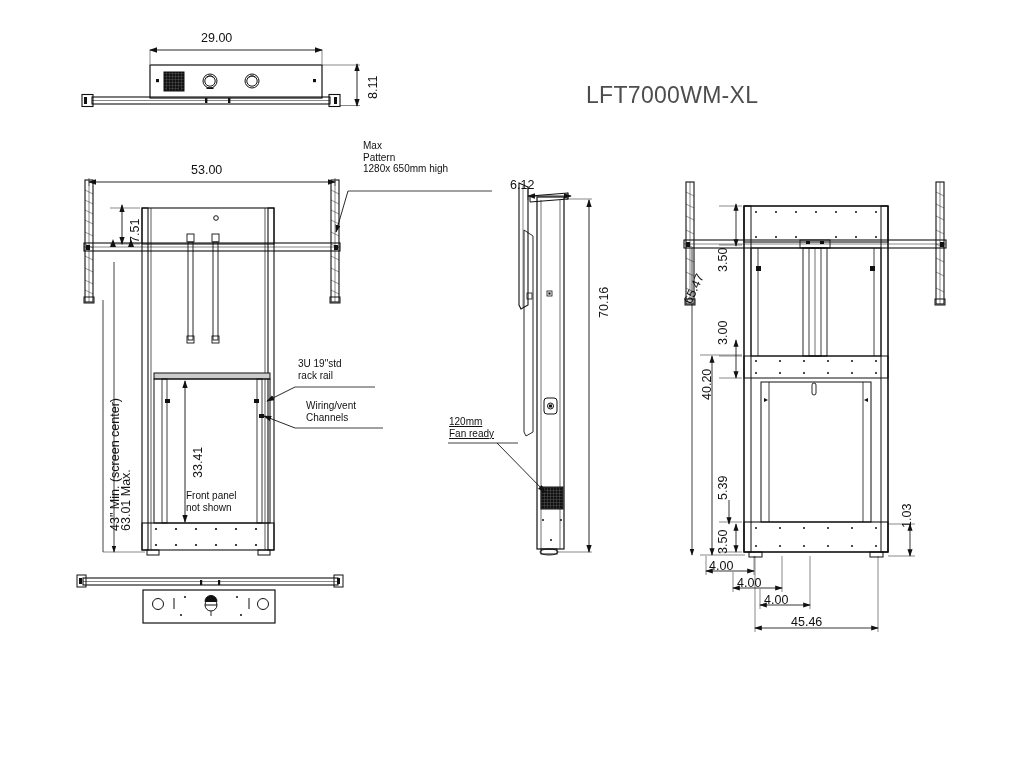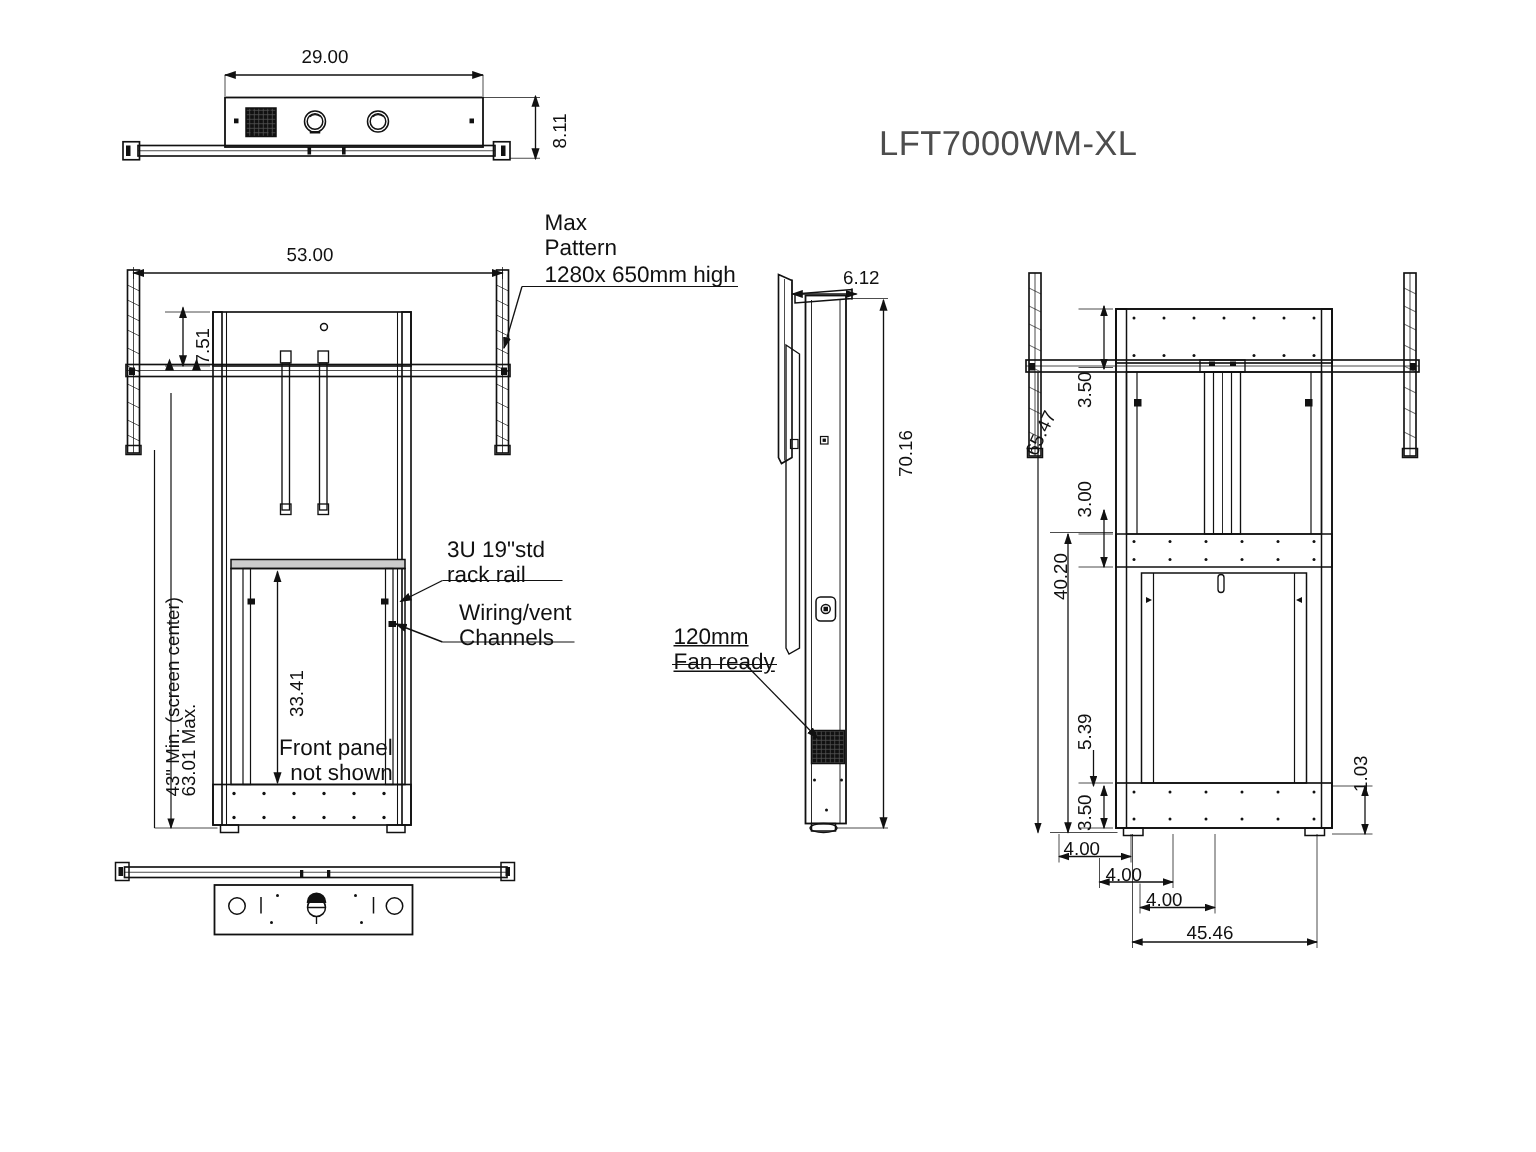--- a/index.html
+++ b/index.html
@@ -41,21 +41,21 @@
   .lbl{
     position:absolute;
     font-family:"Liberation Sans", sans-serif;
     font-size:12.5px;
     color:#111;
     white-space:nowrap;
     line-height:1.12;
   }
   .lbl.vert{transform-origin:0 0;transform:rotate(-90deg);}
   .lbl.vertc{transform-origin:0 0;transform:rotate(-90deg);}
-  .lbl.note{font-size:15px;line-height:1.16;}
+  .lbl.note{font-size:10px;line-height:1.16;}
 </style>
 </head>
 <body>
 
 <div id="sheet">
 
   <svg class="dwg" viewBox="0 0 1024 768">
     <defs>
       <marker id="ar" markerWidth="9" markerHeight="9" refX="8" refY="3" orient="auto" markerUnits="strokeWidth">
         <path d="M0,0 L9,3 L0,6 z" fill="#111"></path>
@@ -458,26 +458,26 @@
     <div>1280x 650mm high</div>
   </div>
   <div class="lbl note" style="left:298px;top:358px;">
     <div>3U  19"std</div>
     <div>rack rail</div>
   </div>
   <div class="lbl note" style="left:306px;top:400px;">
     <div>Wiring/vent</div>
     <div>Channels</div>
   </div>
-  <div class="lbl note" style="left:186px;top:490px;text-align:right;">
+  <div class="lbl note" style="left:186px;top:490px;">
     <div>Front panel</div>
     <div>not shown</div>
   </div>
 
-  <div class="lbl" style="left:562px;top:178px;">6.12</div>
+  <div class="lbl" style="left:510px;top:178px;">6.12</div>
   <div class="lbl vert" style="left:597px;top:318px;">70.16</div>
   <div class="lbl note" style="left:449px;top:416px;text-decoration:underline;">
     <div>120mm</div>
     <div>Fan ready</div>
   </div>
 
   <div class="lbl vertc" style="left:681px;top:300px;transform:rotate(-65deg);">65.47</div>
   <div class="lbl vert" style="left:716px;top:272px;">3.50</div>
   <div class="lbl vert" style="left:716px;top:345px;">3.00</div>
   <div class="lbl vert" style="left:700px;top:400px;">40.20</div>

